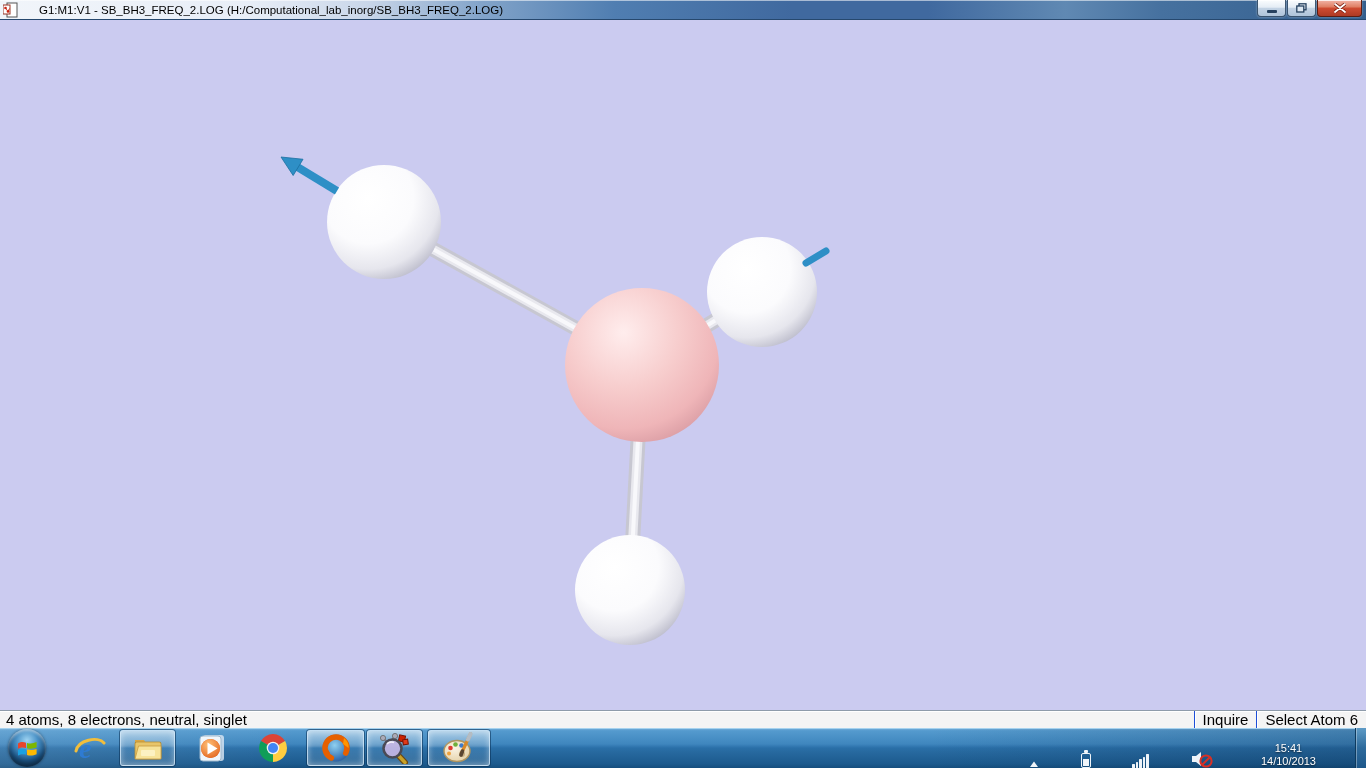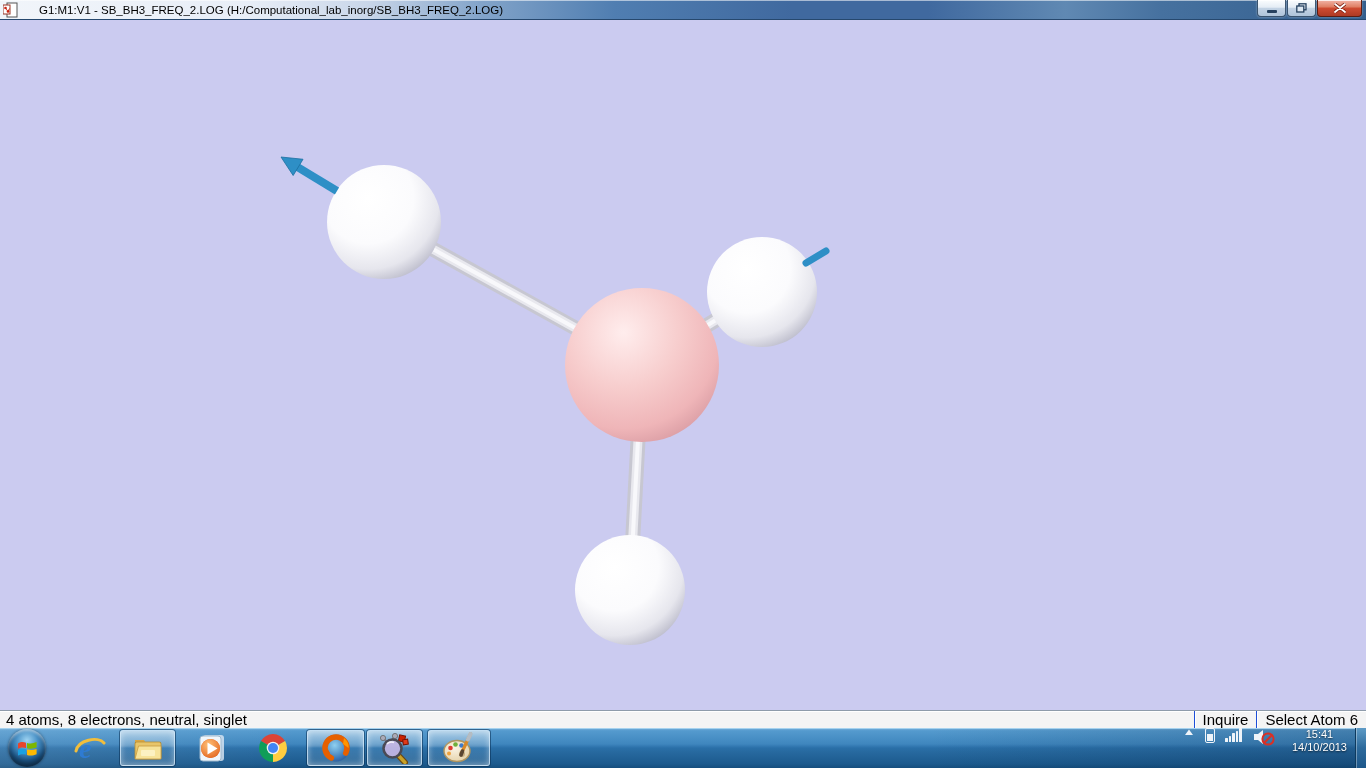--- a/index.html
+++ b/index.html
@@ -62,21 +62,21 @@
   .tb-icon { width:34px; height:36px; display:flex; align-items:center; justify-content:center; }
   .tb-btn {
     height:36px; display:flex; align-items:center; justify-content:center;
     border:1px solid rgba(215,235,250,.8); border-radius:3px;
     background:linear-gradient(180deg, rgba(255,255,255,.50) 0%, rgba(255,255,255,.22) 44%, rgba(130,180,220,.18) 50%, rgba(255,255,255,.14) 100%);
     box-shadow: 0 0 0 1px rgba(8,45,82,.55), inset 0 0 6px rgba(255,255,255,.45);
   }
   .ml27{margin-left:27px}.ml13{margin-left:13px}.ml19{margin-left:19px}.ml28{margin-left:28px}.ml17{margin-left:17px}.ml3{margin-left:3px}.ml6{margin-left:6px}
   .w55{width:55px}.w57{width:57px}.w62{width:62px}
 
-  .tray { margin-left:auto; display:flex; align-items:flex-start; height:100%; }
+  .tray { margin-left:auto; display:flex; align-items:flex-end; height:100%;gap:31px; }
   .tray-ic { margin:0 5px; display:flex; align-items:center; }
   .clock { color:#fff; font-size:11px; line-height:13px; text-align:center; text-shadow:0 1px 2px rgba(0,0,0,.65); margin:0 8px 0 12px; }
   .show-desktop {
     width:11px; height:40px; border-left:1px solid #0D3A5E;
     background:linear-gradient(180deg,#5E9BC6,#2D6A9C 50%,#1D578A);
     box-shadow: inset 1px 0 0 rgba(255,255,255,.35);
   }
   .sigbars { display:flex; align-items:flex-end; height:14px; }
   .sigbars i { display:block; width:2.5px; margin-right:1px; background:#EFF4F9; border-radius:0.5px; }
   .battery { width:10px; height:15px; border:1.5px solid #EFF4F9; border-radius:2px; position:relative; }

